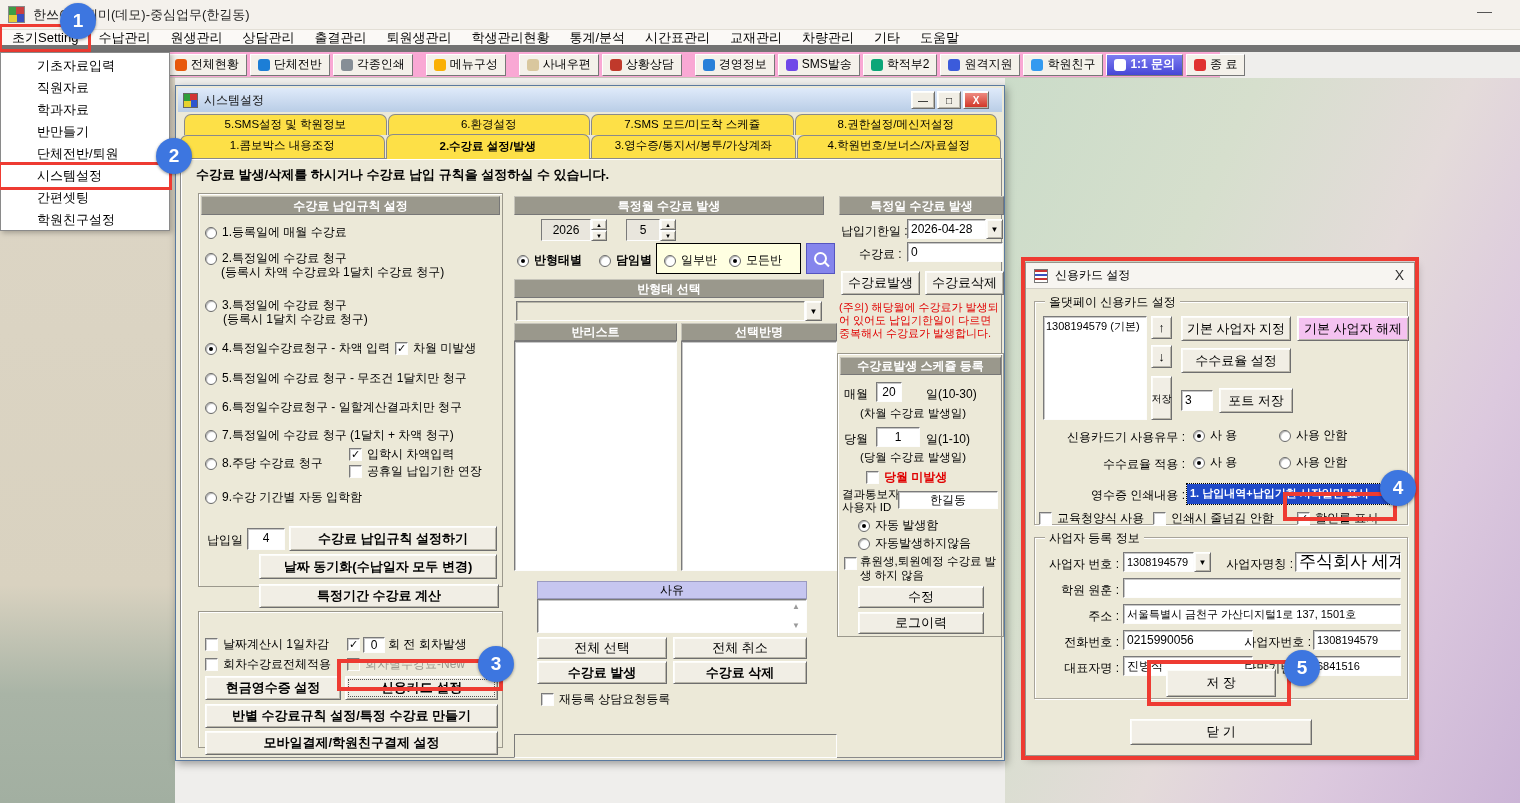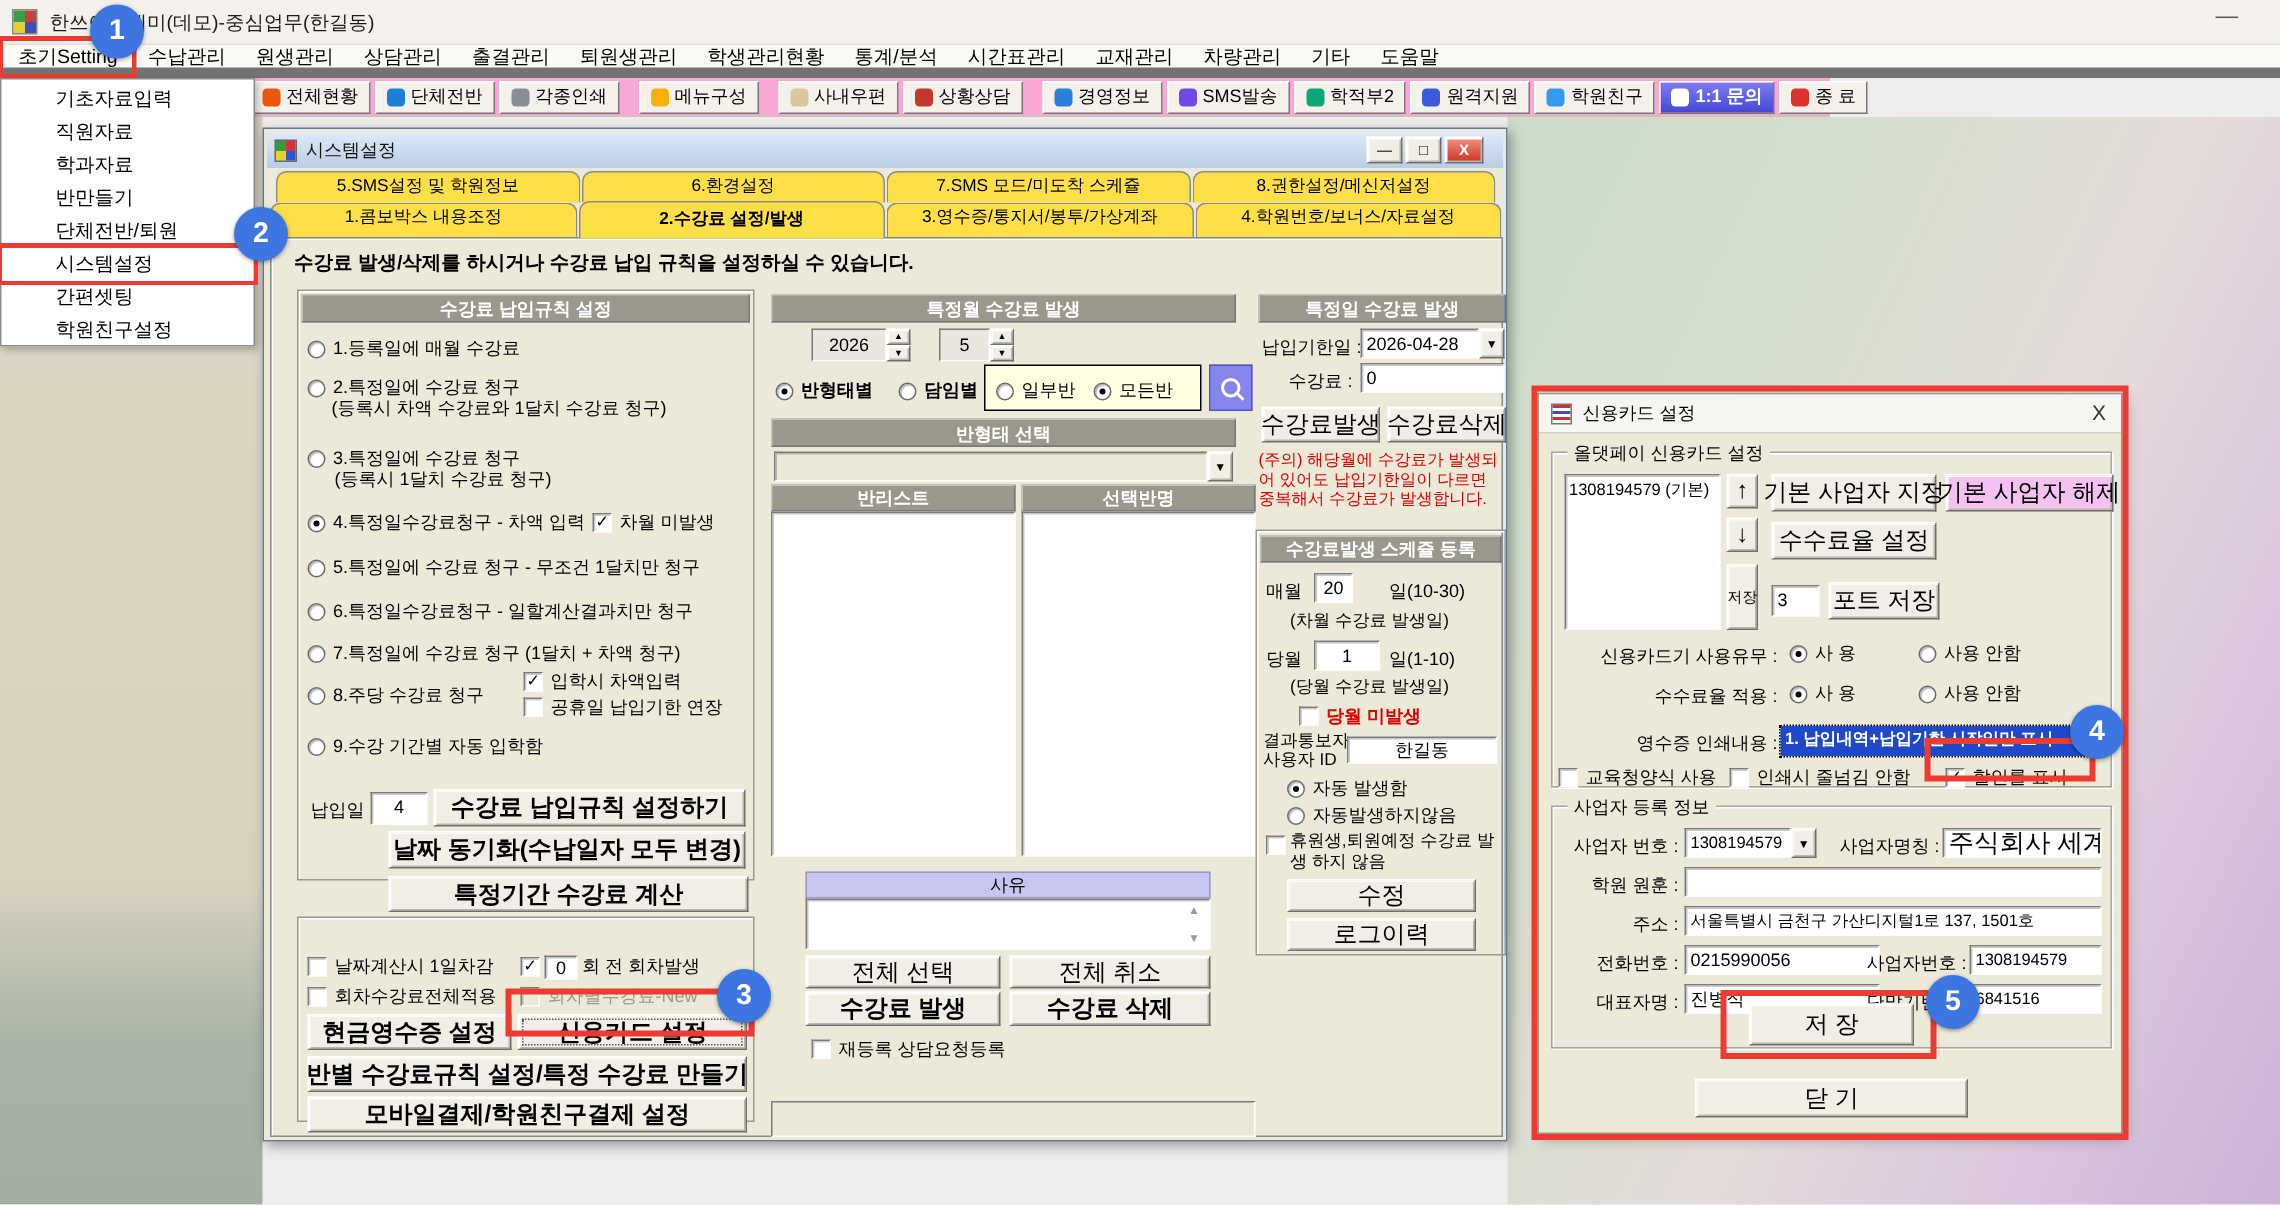--- a/index.html
+++ b/index.html
@@ -21,21 +21,21 @@
 .tbtn.accent{background:linear-gradient(#7d7df2,#4646d6);color:#fff;font-weight:bold;}
 .tbtn.partial{width:20px;overflow:hidden;padding:0 2px;}
 .tbtn.gap{margin-left:10px;}
 
 .bg-left{position:absolute;left:0;top:78px;width:175px;height:725px;background:linear-gradient(180deg,#ddd6c6 0%,#d9d2c0 70%,#a9b4a6 85%,#a2afa1 100%);}
 .bg-right{position:absolute;left:1005px;top:78px;width:515px;height:725px;background:linear-gradient(115deg,#cbdcc9 0%,#d6dfcd 30%,#e4dbda 55%,#dcc9de 75%,#cbb4d6 100%);}
 
 .dropdown{position:absolute;left:0;top:52px;width:170px;height:179px;background:#fff;border:1px solid #8a8a8a;box-shadow:2px 2px 5px rgba(0,0,0,.25);padding-top:2px;z-index:40;}
 .ditem{height:22px;line-height:22px;padding-left:36px;font-size:13px;white-space:nowrap;}
 
-.btn{background:#f1eee5;border:1px solid #6e6e6e;border-top-color:#fff;border-left-color:#fff;box-shadow:inset 1px 1px 0 #fcfcf8,inset -1px -1px 0 #b9b6aa;display:flex;align-items:center;justify-content:center;font-size:16px;white-space:nowrap;cursor:default;}
+.btn{background:#f1eee5;border:1px solid #6e6e6e;border-top-color:#fff;border-left-color:#fff;box-shadow:inset 1px 1px 0 #fcfcf8,inset -1px -1px 0 #b9b6aa;display:flex;align-items:center;justify-content:center;font-size:13px;white-space:nowrap;cursor:default;}
 .bold{font-weight:bold;}
 .sunken{background:#fff;border:1px solid;border-color:#7a7a7a #fdfdfd #fdfdfd #7a7a7a;box-shadow:inset 1px 1px 0 rgba(0,0,0,.22);}
 .hdr{background:#9a988c;color:#fff;font-weight:bold;text-align:center;font-size:12px;line-height:19px;border:1px solid #777;border-top-color:#c6c4ba;border-left-color:#c6c4ba;white-space:nowrap;overflow:hidden;}
 .gb{border:1px solid #a8a49a;box-shadow:inset 1px 1px 0 #fff,1px 1px 0 #fff;position:absolute;}
 .gb-label{position:absolute;top:-8px;left:10px;background:#ece9d8;padding:0 4px;font-size:12px;white-space:nowrap;}
 .cb{width:13px;height:13px;background:#fff;border:1px solid;border-color:#7a7a7a #fdfdfd #fdfdfd #7a7a7a;box-shadow:inset 1px 1px 0 rgba(0,0,0,.2);display:inline-flex;align-items:center;justify-content:center;font-size:11px;font-weight:bold;line-height:1;flex:none;}
 .cb.checked::before{content:"✓";}
 .cb.disabled{background:#ece9d8;}
 .radio{width:12px;height:12px;border-radius:50%;background:#fff;border:1px solid #6a6a6a;box-shadow:inset 1px 1px 1px rgba(0,0,0,.3);display:inline-block;position:relative;flex:none;}
 .radio.sel::after{content:"";position:absolute;left:3px;top:3px;width:4px;height:4px;border-radius:50%;background:#000;}

